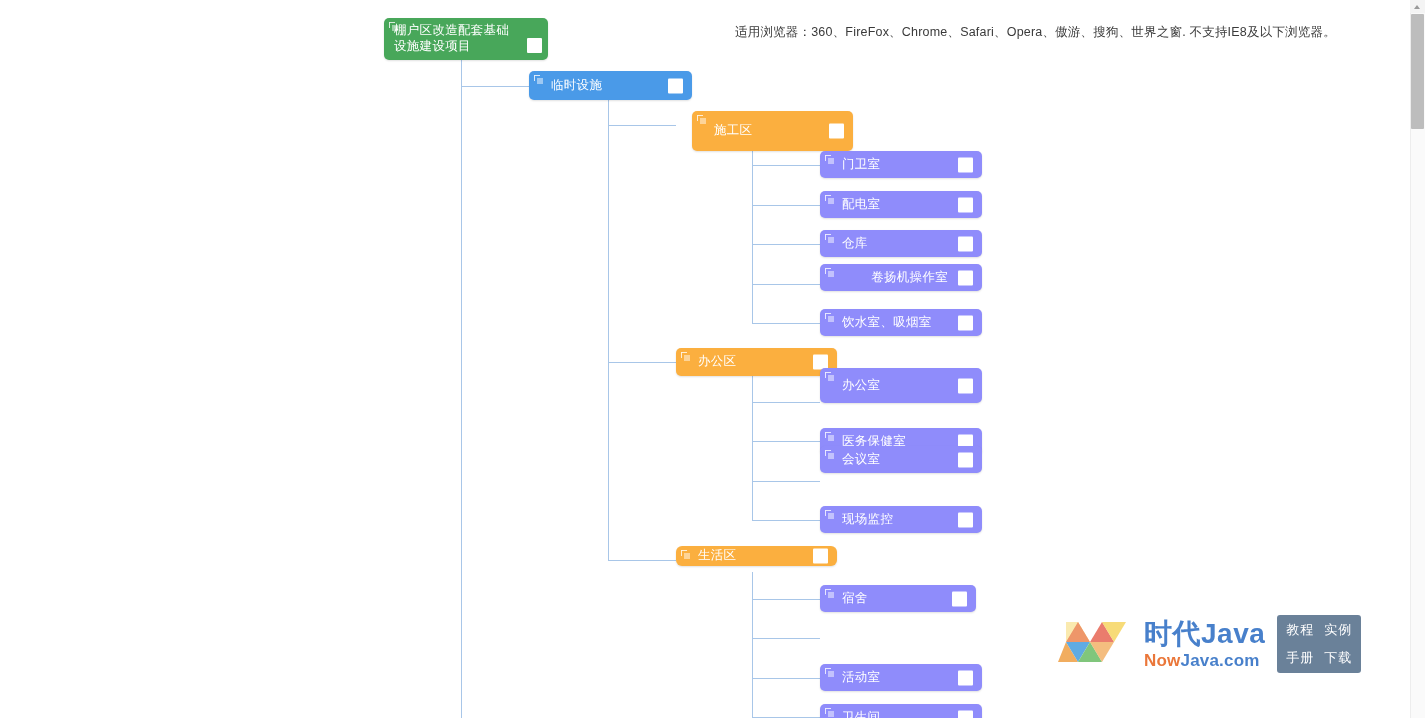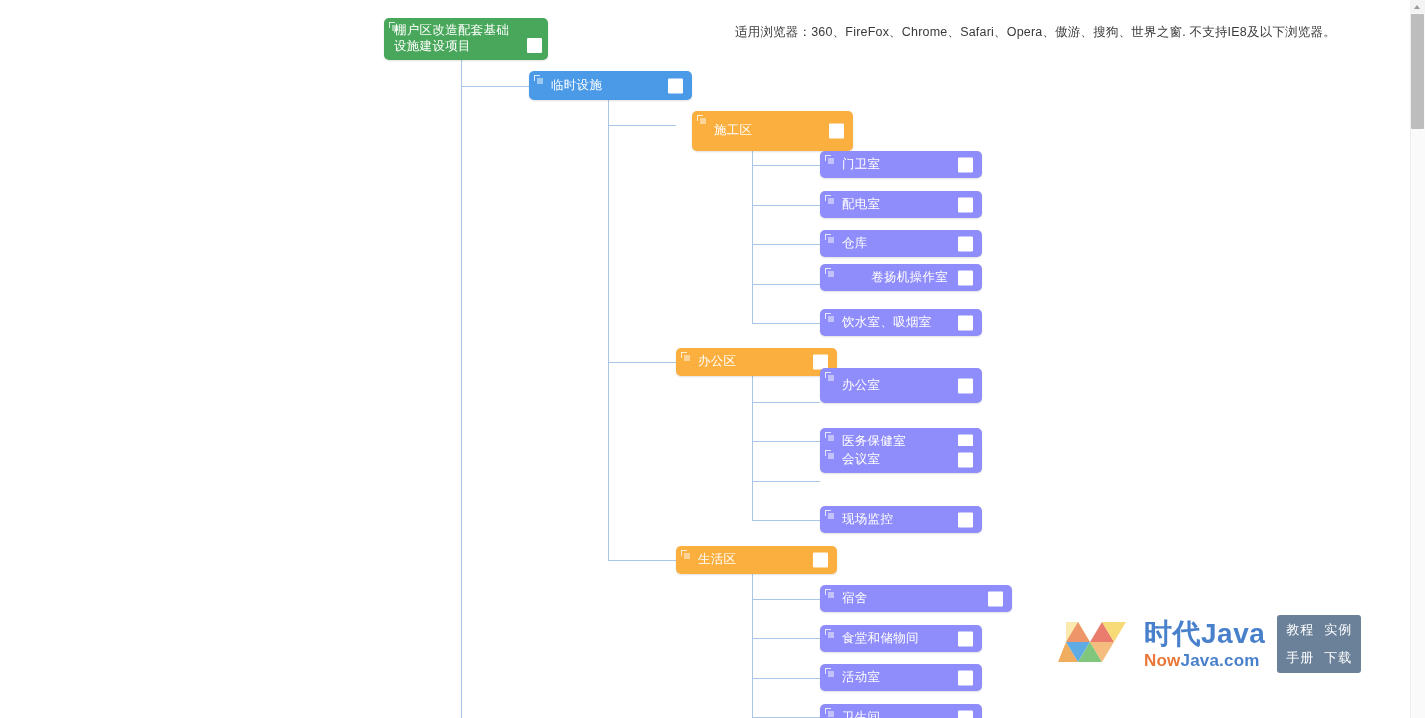--- a/index.html
+++ b/index.html
@@ -330,46 +330,37 @@
   <div class="node level3" style="left:820px; top:506px; width:162px; height:27px;">
     <span class="corner-icon">
         <i class="a"></i>
         <i class="b"></i>
         <i class="c"></i>
       </span>
     <span class="label">现场监控</span>
     <span class="box-btn"></span>
   </div>
 
-  <div class="node level2" style="left:676px; top:546px; width:161px; height:28px;">
+  <div class="node level2" style="left:676px; top:546px; width:161px; height:20px;border-radius:6px;">
     <span class="corner-icon">
         <i class="a"></i>
         <i class="b"></i>
         <i class="c"></i>
       </span>
     <span class="label">生活区</span>
     <span class="box-btn"></span>
   </div>
 
-  <div class="node level3" style="left:820px; top:585px; width:192px; height:27px;">
+  <div class="node level3" style="left:820px; top:585px; width:156px; height:27px;">
     <span class="corner-icon">
         <i class="a"></i>
         <i class="b"></i>
         <i class="c"></i>
       </span>
     <span class="label">宿舍</span>
-    <span class="box-btn"></span>
-  </div>
-  <div class="node level3" style="left:820px; top:625px; width:162px; height:27px;">
-    <span class="corner-icon">
-        <i class="a"></i>
-        <i class="b"></i>
-        <i class="c"></i>
-      </span>
-    <span class="label">食堂和储物间</span>
     <span class="box-btn"></span>
   </div>
   <div class="node level3" style="left:820px; top:664px; width:162px; height:27px;">
     <span class="corner-icon">
         <i class="a"></i>
         <i class="b"></i>
         <i class="c"></i>
       </span>
     <span class="label">活动室</span>
     <span class="box-btn"></span>

